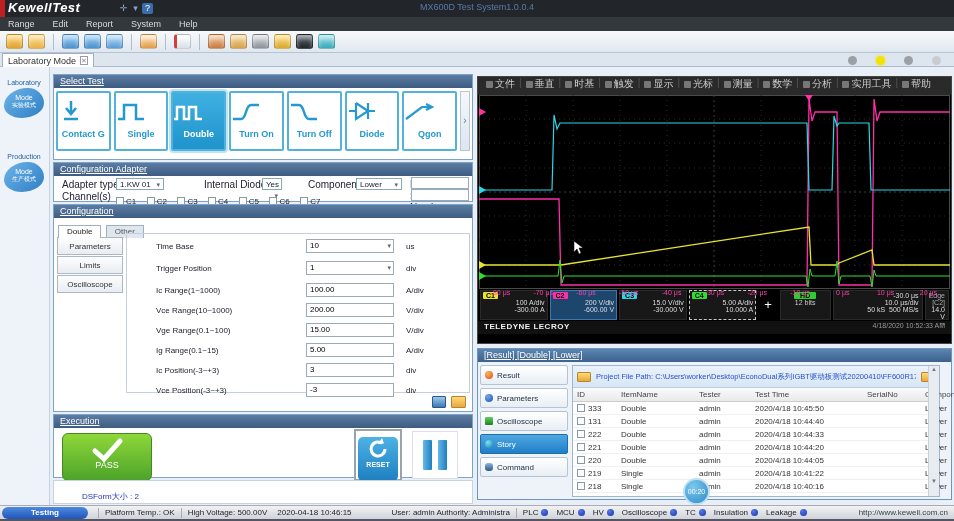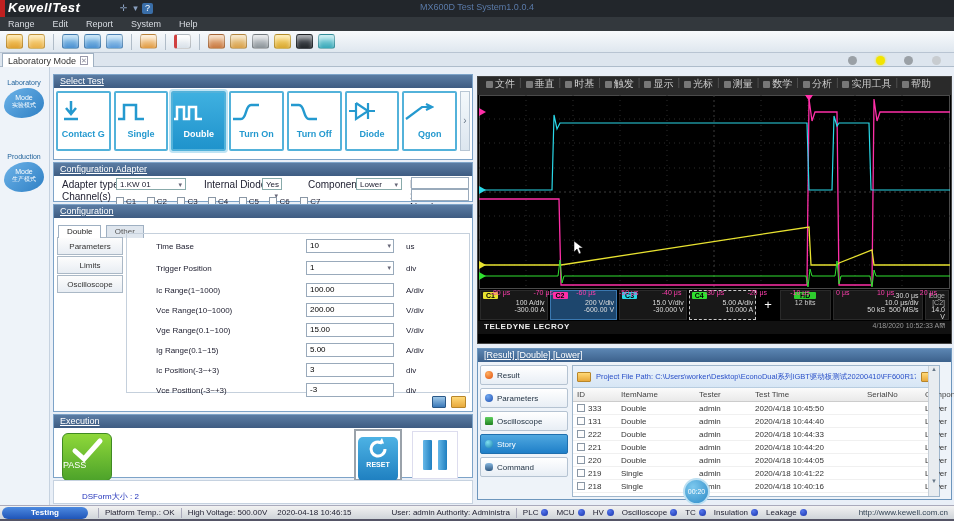--- a/index.html
+++ b/index.html
@@ -61,21 +61,21 @@
   .ctab.on { background:#fff; color:#222; position:relative; z-index:2; }
   .ctab.off { background:#dfe6ee; color:#555; }
   .vtab { width:66px; height:18px; background:linear-gradient(#fdfdfd,#e8edf3); border:1px solid #aab8c6; font-size:8px; color:#333; text-align:center; line-height:17px; margin-bottom:1px; }
   .crow { position:absolute; left:80px; width:330px; height:18px; }
   .crow .cl { position:absolute; left:22px; top:3px; font-size:8px; color:#223; }
   .crow .cv { position:absolute; left:172px; top:0; width:88px; height:14px; border:1px solid #9ab; font-size:8px; padding:1px 3px; background:#fff; }
   .crow .cu { position:absolute; left:272px; top:3px; font-size:8px; color:#223; }
   .crow .car { position:absolute; right:2px; top:2px; font-size:7px; color:#667; }
 
   
-  .passbtn { left:8px; top:18px; width:50px; height:48px; background:linear-gradient(#8fd83a,#4da32a); border-radius:6px; border:1px solid #3f8a22; color:#fff; text-align:left; }
+  .passbtn { left:8px; top:18px; width:90px; height:48px; background:linear-gradient(#8fd83a,#4da32a); border-radius:6px; border:1px solid #3f8a22; color:#fff; text-align:center; }
   .passbtn .plabel { font-size:9px; margin-top:-3px; }
   .resetbtn { left:300px; top:14px; width:48px; height:52px; border:2px solid #9aa2aa; background:#fff; padding:2px; }
   .resetbtn .inner { width:100%; height:100%; background:linear-gradient(#4db2e4,#1e7fc0); border-radius:5px; color:#fff; text-align:center; }
   .resetbtn .rlabel { font-size:7px; font-weight:bold; }
   .pausebtn { left:358px; top:16px; width:46px; height:48px; background:#fff; border:1px solid #dde; display:flex; gap:6px; justify-content:center; align-items:center; }
   .pausebtn i { width:9px; height:30px; background:linear-gradient(90deg,#66b8e8,#1f7fc0); display:block; border-radius:1px; }
 
   
   .scope { left:477px; top:76px; width:475px; height:268px; background:#000; border:1px solid #444; }
   .smenu { height:18px; background:#2a2a2a; display:flex; align-items:flex-start; padding-left:4px; color:#ccc; font-size:10px; }
@@ -241,21 +241,21 @@
           </svg>
         <div class="lbl">Qgon</div>
       </div>
       <div class="morebtn">›</div>
     </div>
   </div>
 
   <div class="abs panel" style="left:53px;top:162px;width:420px;height:40px">
     <div class="shead"><span>Configuration Adapter</span></div>
     <div class="abs flabel" style="left:8px;top:16px">Adapter type:</div>
-    <div class="abs fsel" style="left:62px;top:15px;width:70px"><span>1.KW 01</span><span class="car">▾</span></div>
+    <div class="abs fsel" style="left:62px;top:15px;width:48px"><span>1.KW 01</span><span class="car">▾</span></div>
     <div class="abs flabel" style="left:150px;top:16px">Internal Diode:</div>
     <div class="abs fsel" style="left:208px;top:15px;width:20px"><span>Yes</span><span class="car">▾</span></div>
     <div class="abs flabel" style="left:254px;top:16px">Component:</div>
     <div class="abs fsel" style="left:302px;top:15px;width:46px"><span>Lower</span><span class="car">▾</span></div>
     <div class="abs flabel" style="left:356px;top:16px">DUT Type:</div>
 
     <div class="abs finput" style="right:3px;top:14px;width:58px"></div>
     <div class="abs flabel" style="left:356px;top:28px">Serial Number:</div>
     <div class="abs finput" style="right:3px;top:26px;width:58px"></div>
     <div class="abs flabel" style="left:8px;top:28px">Channel(s)</div>

